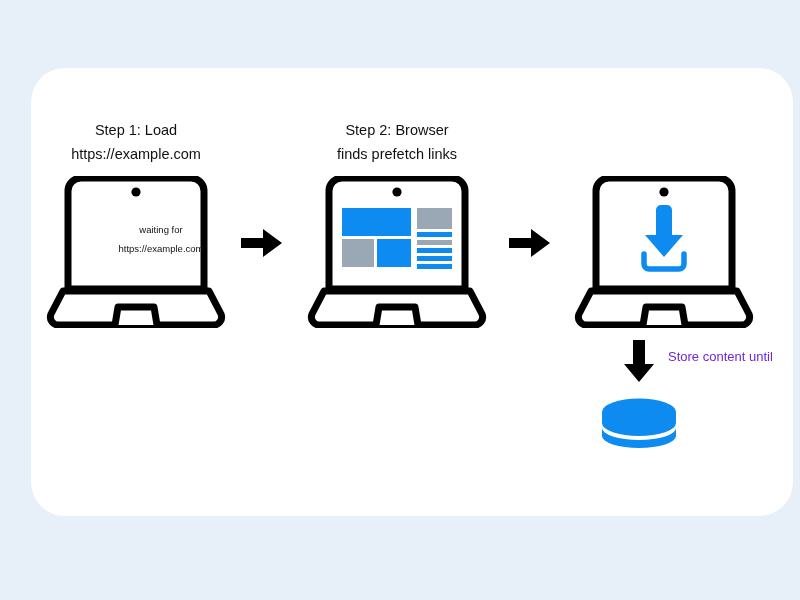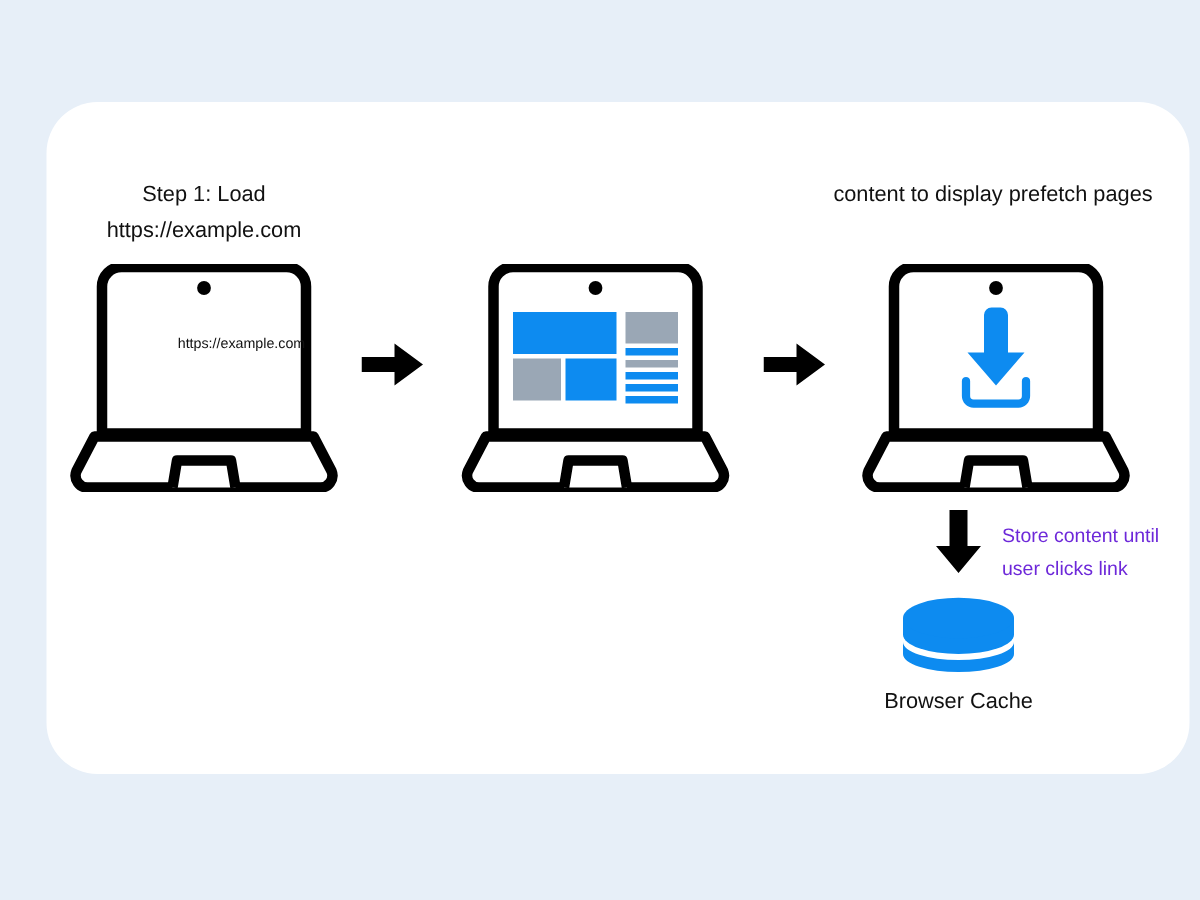--- a/index.html
+++ b/index.html
@@ -109,30 +109,37 @@
   </div>
 
   <div class="laptop" id="laptop1">
     <svg width="180" height="152" viewBox="0 0 180 152">
       <path d="M22 15 a13 13 0 0 1 13 -13 h110 a13 13 0 0 1 13 13 v98 h-136 z" fill="#ffffff" stroke="#000000" stroke-width="7" stroke-linejoin="round"></path>
       <circle cx="90" cy="16" r="4.6" fill="#000000"></circle>
       <path d="M17 115 h146 l12 23 a8 8 0 0 1 -8 11 h-154 a8 8 0 0 1 -8 -11 z" fill="#ffffff" stroke="#000000" stroke-width="7" stroke-linejoin="round"></path>
       <path d="M69 149 l3 -18 h36 l3 18" fill="#ffffff" stroke="#000000" stroke-width="7" stroke-linejoin="round"></path>
     </svg>
     <div class="screen-text">
+      <div>waiting for</div>
       <div>https://example.com</div>
     </div>
   </div>
 
   <div class="h-arrow" id="arrow1">
     <svg width="42" height="30" viewBox="0 0 42 30">
       <path d="M0 10 h22 v-9 l19 14 -19 14 v-9 h-22 z" fill="#000000"></path>
     </svg>
   </div>
 
+  <div class="step" id="step2">
+    <div class="step-title">
+      <span>Step 2: Browser</span>
+      <span class="l2">finds prefetch links</span>
+    </div>
+  </div>
 
   <div class="laptop" id="laptop2">
     <svg width="180" height="152" viewBox="0 0 180 152">
       <path d="M22 15 a13 13 0 0 1 13 -13 h110 a13 13 0 0 1 13 13 v98 h-136 z" fill="#ffffff" stroke="#000000" stroke-width="7" stroke-linejoin="round"></path>
       <circle cx="90" cy="16" r="4.6" fill="#000000"></circle>
 
       <rect x="35" y="32" width="69" height="28" fill="#0d8bf0"></rect>
       <rect x="35" y="63" width="32" height="28" fill="#9aa7b5"></rect>
       <rect x="70" y="63" width="34" height="28" fill="#0d8bf0"></rect>
 
@@ -149,21 +156,20 @@
   </div>
 
   <div class="h-arrow" id="arrow2">
     <svg width="42" height="30" viewBox="0 0 42 30">
       <path d="M0 10 h22 v-9 l19 14 -19 14 v-9 h-22 z" fill="#000000"></path>
     </svg>
   </div>
 
   <div class="step" id="step3">
     <div class="step-title">
-      <span class="l2">content to display prefetch pages</span>
     </div>
   </div>
 
   <div class="laptop" id="laptop3">
     <svg width="180" height="152" viewBox="0 0 180 152">
       <path d="M22 15 a13 13 0 0 1 13 -13 h110 a13 13 0 0 1 13 13 v98 h-136 z" fill="#ffffff" stroke="#000000" stroke-width="7" stroke-linejoin="round"></path>
       <circle cx="90" cy="16" r="4.6" fill="#000000"></circle>
 
       <path d="M82 34 a5 5 0 0 1 5 -5 h6 a5 5 0 0 1 5 5 v25 h11 l-19 22 -19 -22 h11 z" fill="#0d8bf0"></path>
       <path d="M70 78 v10 a5 5 0 0 0 5 5 h30 a5 5 0 0 0 5 -5 v-10" fill="none" stroke="#0d8bf0" stroke-width="5.5" stroke-linecap="round" stroke-linejoin="round"></path>
@@ -174,26 +180,24 @@
   </div>
 
   <div id="arrow-down">
     <svg width="36" height="42" viewBox="0 0 36 42">
       <path d="M12 0 h12 v24 h9 l-15 18 -15 -18 h9 z" fill="#000000"></path>
     </svg>
   </div>
 
   <div id="store-note">
     <span>Store content until</span>
-    <span class="l2">user clicks link</span>
   </div>
 
   <div id="cache">
     <svg width="80" height="56" viewBox="0 0 80 56">
       <path d="M3 16 v11 a37 13 0 0 0 74 0 v-11 z" fill="#0d8bf0"></path>
       <ellipse cx="40" cy="16" rx="37" ry="13.5" fill="#0d8bf0"></ellipse>
       <path d="M3 32 v8 a37 12 0 0 0 74 0 v-8 a37 12 0 0 1 -74 0 z" fill="#0d8bf0"></path>
     </svg>
   </div>
 
-  <div id="cache-label">Browser Cache</div>
 
 </div>
 
 </body></html>

